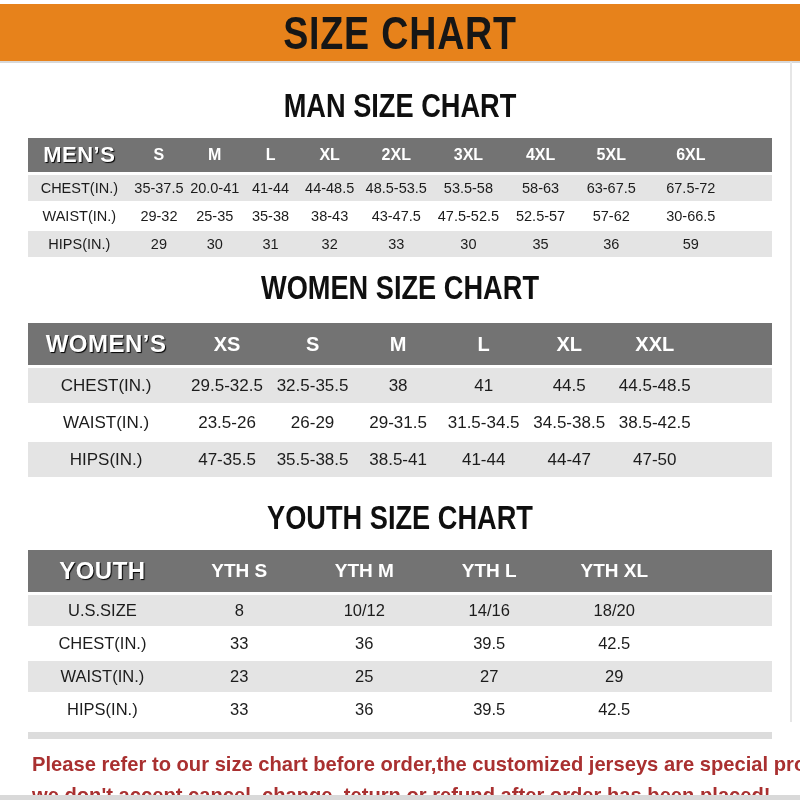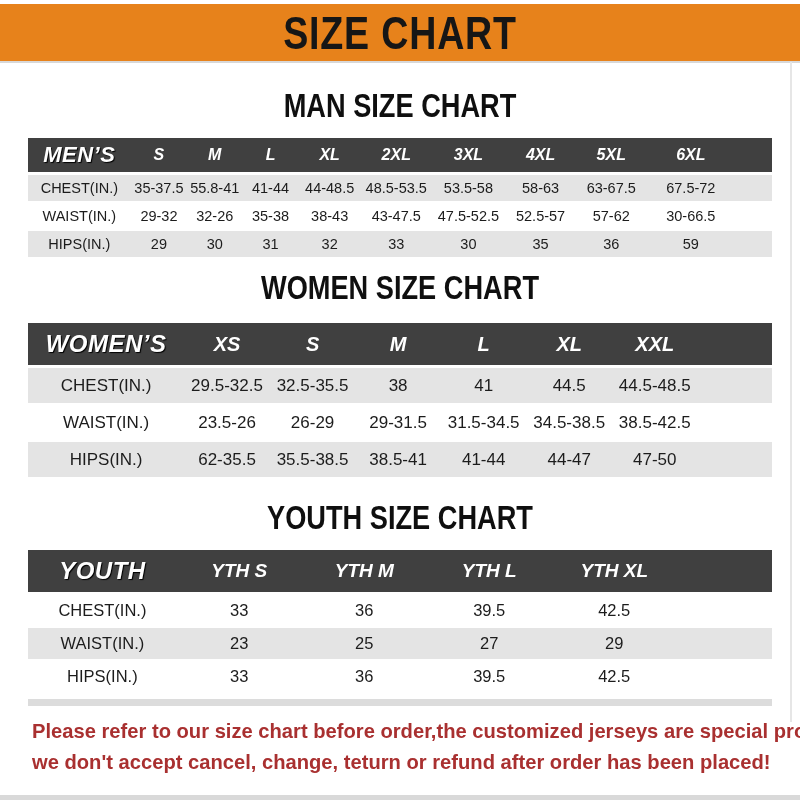--- a/index.html
+++ b/index.html
@@ -26,21 +26,21 @@
     transform:scaleX(0.80);white-space:nowrap;
   }
   .sec-men   .section-heading{margin:22px 0 13px;}
   .sec-women .section-heading{margin:8px 0 16px;}
   .sec-youth .section-heading{margin:18px 0 13px;}
   
   table{
     width:93%;margin:0 auto;border-collapse:collapse;table-layout:fixed;
   }
   th,td{text-align:center;padding:0;overflow:hidden;white-space:nowrap;}
-  thead th{background:#404040;color:#ffffff;font-weight:bold;font-style:italic;}
+  thead th{background:#737373;color:#ffffff;font-weight:bold;}
   thead tr{border-bottom:3px solid #ffffff;}
   tbody tr{border-bottom:2px solid #ffffff;background:#ffffff;}
   tbody tr.alt{background:#E4E4E4;}
   .corner{text-shadow:1px 1px 1px #000;}
   
   .sec-men thead th{height:34px;}
   .sec-men .corner{font-size:22px;letter-spacing:.5px;}
   .sec-men thead .colhead{font-size:16px;}
   .sec-men tbody td{height:26px;font-size:14.5px;}
   
@@ -100,34 +100,34 @@
             <th class="colhead">4XL</th>
             <th class="colhead">5XL</th>
             <th class="colhead">6XL</th>
             <th class="spacer"></th>
           </tr>
         </thead>
         <tbody>
           <tr class="alt">
             <td class="rowlabel">CHEST(IN.)</td>
             <td>35-37.5</td>
-            <td>55.8-41</td>
+            <td>20.0-41</td>
             <td>41-44</td>
             <td>44-48.5</td>
             <td>48.5-53.5</td>
             <td>53.5-58</td>
             <td>58-63</td>
             <td>63-67.5</td>
             <td>67.5-72</td>
             <td class="spacer"></td>
           </tr>
           <tr class="">
             <td class="rowlabel">WAIST(IN.)</td>
             <td>29-32</td>
-            <td>32-26</td>
+            <td>25-35</td>
             <td>35-38</td>
             <td>38-43</td>
             <td>43-47.5</td>
             <td>47.5-52.5</td>
             <td>52.5-57</td>
             <td>57-62</td>
             <td>30-66.5</td>
             <td class="spacer"></td>
           </tr>
           <tr class="alt">
@@ -187,21 +187,21 @@
             <td>23.5-26</td>
             <td>26-29</td>
             <td>29-31.5</td>
             <td>31.5-34.5</td>
             <td>34.5-38.5</td>
             <td>38.5-42.5</td>
             <td class="spacer"></td>
           </tr>
           <tr class="alt">
             <td class="rowlabel">HIPS(IN.)</td>
-            <td>62-35.5</td>
+            <td>47-35.5</td>
             <td>35.5-38.5</td>
             <td>38.5-41</td>
             <td>41-44</td>
             <td>44-47</td>
             <td>47-50</td>
             <td class="spacer"></td>
           </tr>
         </tbody>
       </table>
     </section>
@@ -220,20 +220,28 @@
           <tr>
             <th class="corner">YOUTH</th>
             <th class="colhead">YTH S</th>
             <th class="colhead">YTH M</th>
             <th class="colhead">YTH L</th>
             <th class="colhead">YTH XL</th>
             <th class="spacer"></th>
           </tr>
         </thead>
         <tbody>
+          <tr class="alt">
+            <td class="rowlabel">U.S.SIZE</td>
+            <td>8</td>
+            <td>10/12</td>
+            <td>14/16</td>
+            <td>18/20</td>
+            <td class="spacer"></td>
+          </tr>
           <tr class="">
             <td class="rowlabel">CHEST(IN.)</td>
             <td>33</td>
             <td>36</td>
             <td>39.5</td>
             <td>42.5</td>
             <td class="spacer"></td>
           </tr>
           <tr class="alt">
             <td class="rowlabel">WAIST(IN.)</td>

